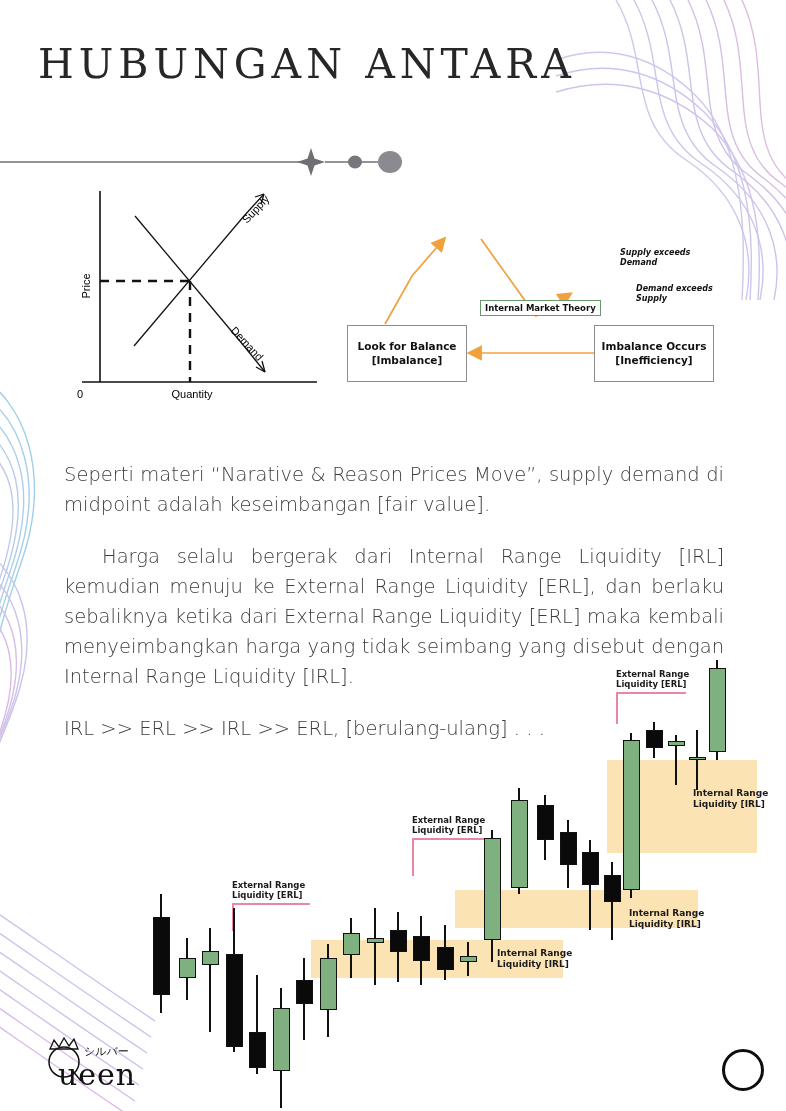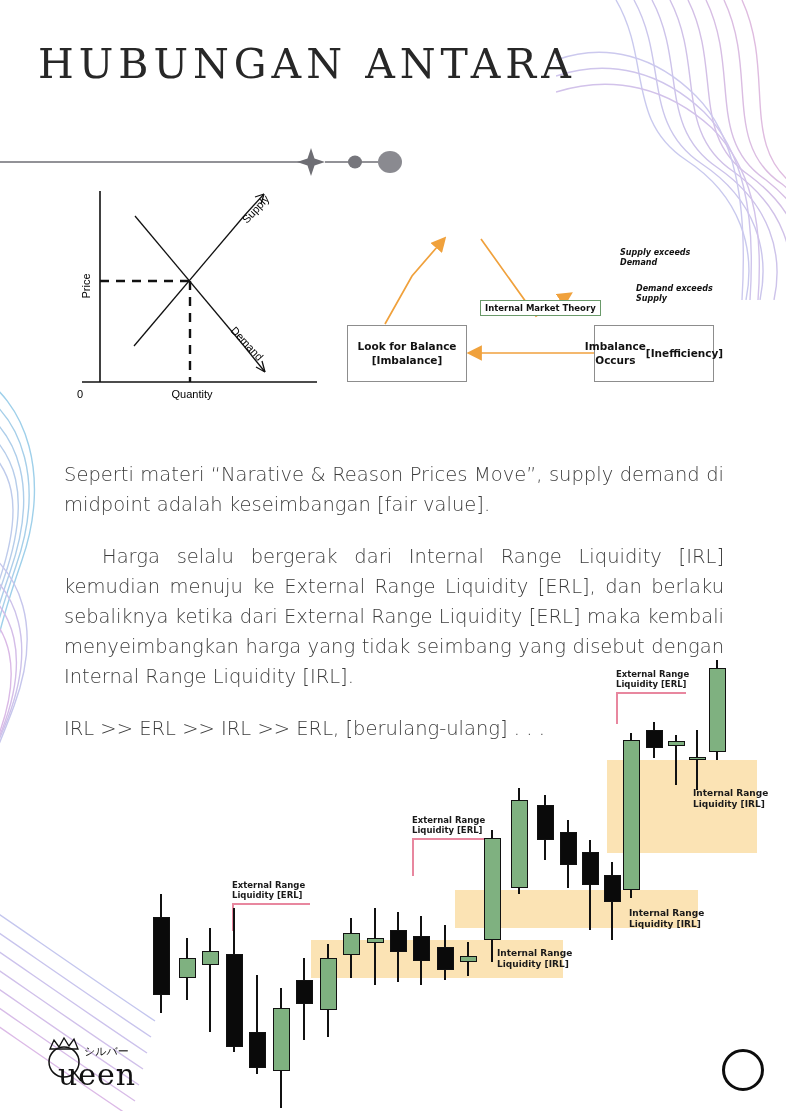--- a/index.html
+++ b/index.html
@@ -146,21 +146,21 @@
       <marker id="ar" markerWidth="9" markerHeight="9" refX="7" refY="4.5" orient="auto">
         <path d="M0,0 L9,4.5 L0,9 z" fill="#f0a13c"></path>
       </marker>
     </defs>
     <path d="M141,63 L196,140 L230,118" stroke="#f0a13c" stroke-width="1.7" fill="none" marker-end="url(#ar)"></path>
     <path d="M255,177 L130,177" stroke="#f0a13c" stroke-width="1.7" fill="none" marker-end="url(#ar)"></path>
     <path d="M45,148 L72,100 L104,63" stroke="#f0a13c" stroke-width="1.7" fill="none" marker-end="url(#ar)"></path>
   </svg>
 
 
-  <div class="abox" style="left:254px;top:149px;width:118px;height:55px;flex-direction:row;">
+  <div class="abox" style="left:254px;top:149px;width:118px;height:55px;flex-direction:column;">
     <span>Imbalance Occurs</span>
     <span>[Inefficiency]</span>
   </div>
 
   <div class="abox" style="left:7px;top:149px;width:118px;height:55px;flex-direction:column;">
     <span>Look for Balance</span>
     <span>[Imbalance]</span>
   </div>
 
   <div id="amt-label" style="left:140px;top:124px;">

